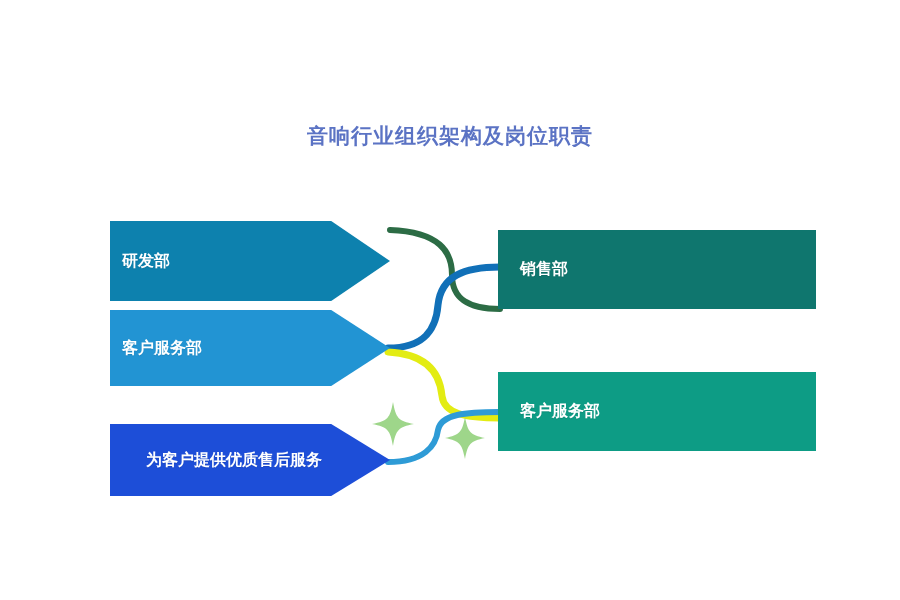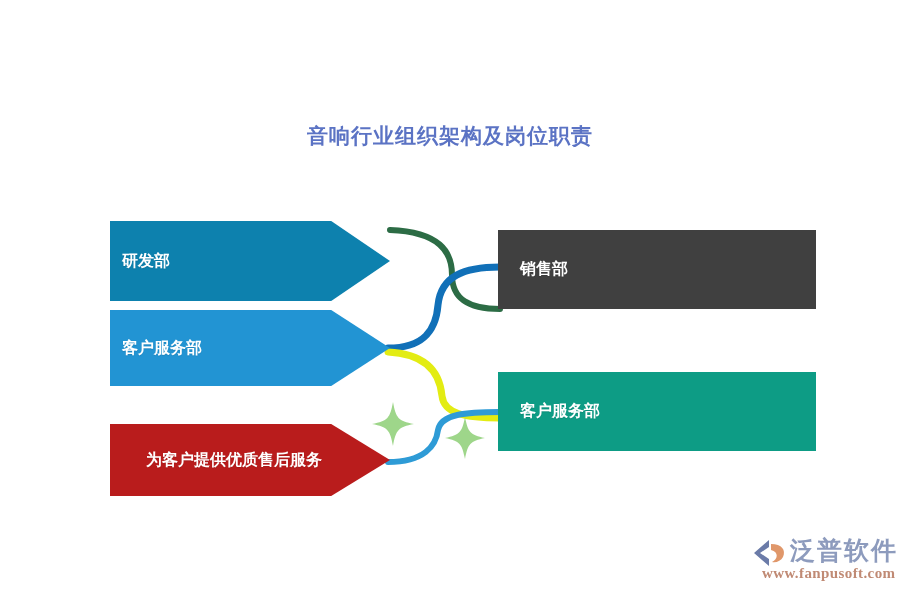--- a/index.html
+++ b/index.html
@@ -127,34 +127,26 @@
   </svg>
 
   <div class="node node-arrow" id="node-rnd" style="background:#0d81ae;">
     <span class="node-label">研发部</span>
   </div>
 
   <div class="node node-arrow" id="node-service" style="background:#2294d3;">
     <span class="node-label">客户服务部</span>
   </div>
 
-  <div class="node node-arrow" id="node-aftersale" style="background:#b91c1c;padding-left:36px;">
+  <div class="node node-arrow" id="node-aftersale" style="background:#1d4ed8;padding-left:36px;">
     <span class="node-label">为客户提供优质售后服务</span>
   </div>
 
-  <div class="node node-rect" id="node-sales" style="background:#404040;">
+  <div class="node node-rect" id="node-sales" style="background:#0f766e;">
     <span class="node-label">销售部</span>
   </div>
 
   <div class="node node-rect" id="node-ops" style="background:#0d9c85;">
     <span class="node-label">客户服务部</span>
   </div>
 
-  <div id="brand-logo">
-    <svg id="brand-mark" viewBox="0 0 36 30">
-      <path d="M2 15 L17 2 L17 9 L8 15 L17 21 L17 28 Z" fill="#6b7ba8"></path>
-      <path d="M19 6 C30 6, 34 12, 31 19 C29 23, 24 25, 20 24 C26 21, 27 14, 19 12 Z" fill="#e0976a"></path>
-    </svg>
-    <div id="brand-name">泛普软件</div>
-    <div id="brand-url">www.fanpusoft.com</div>
-  </div>
 
 </div>
 
 </body></html>

